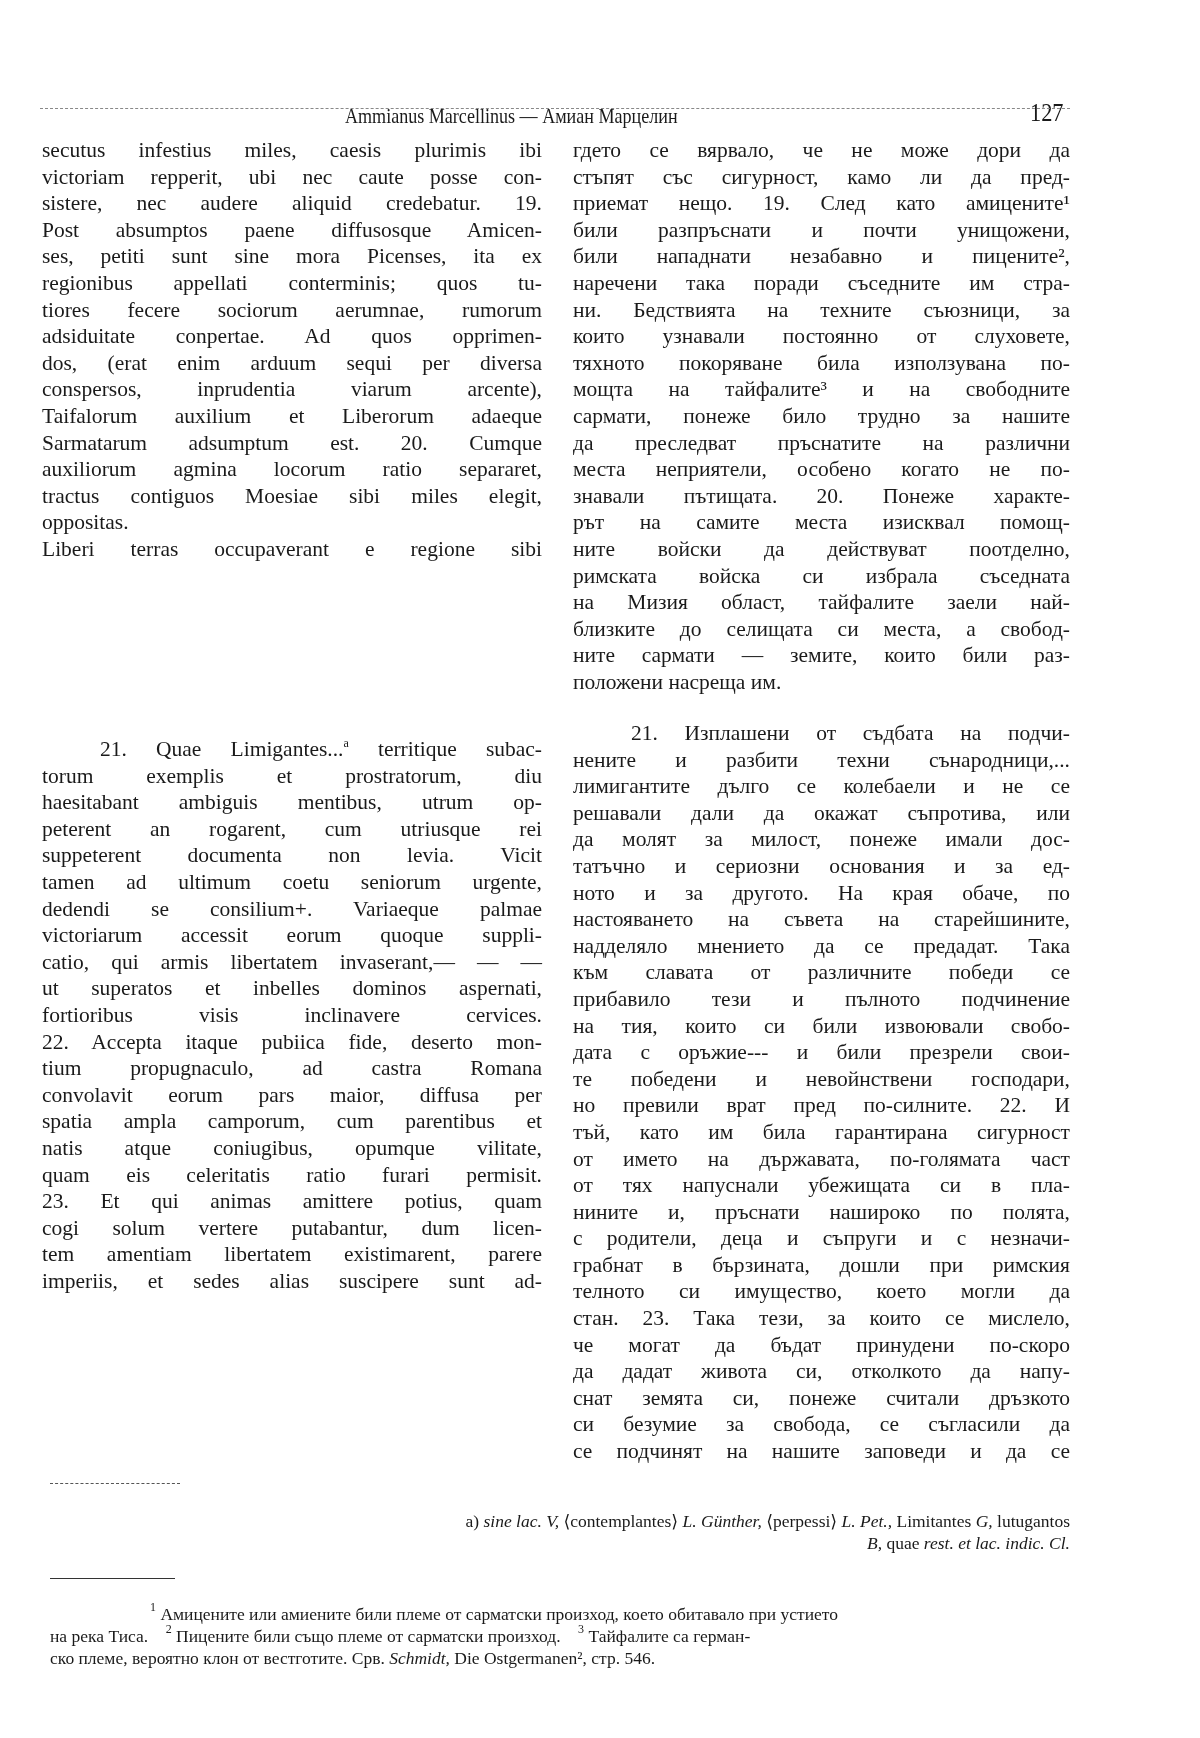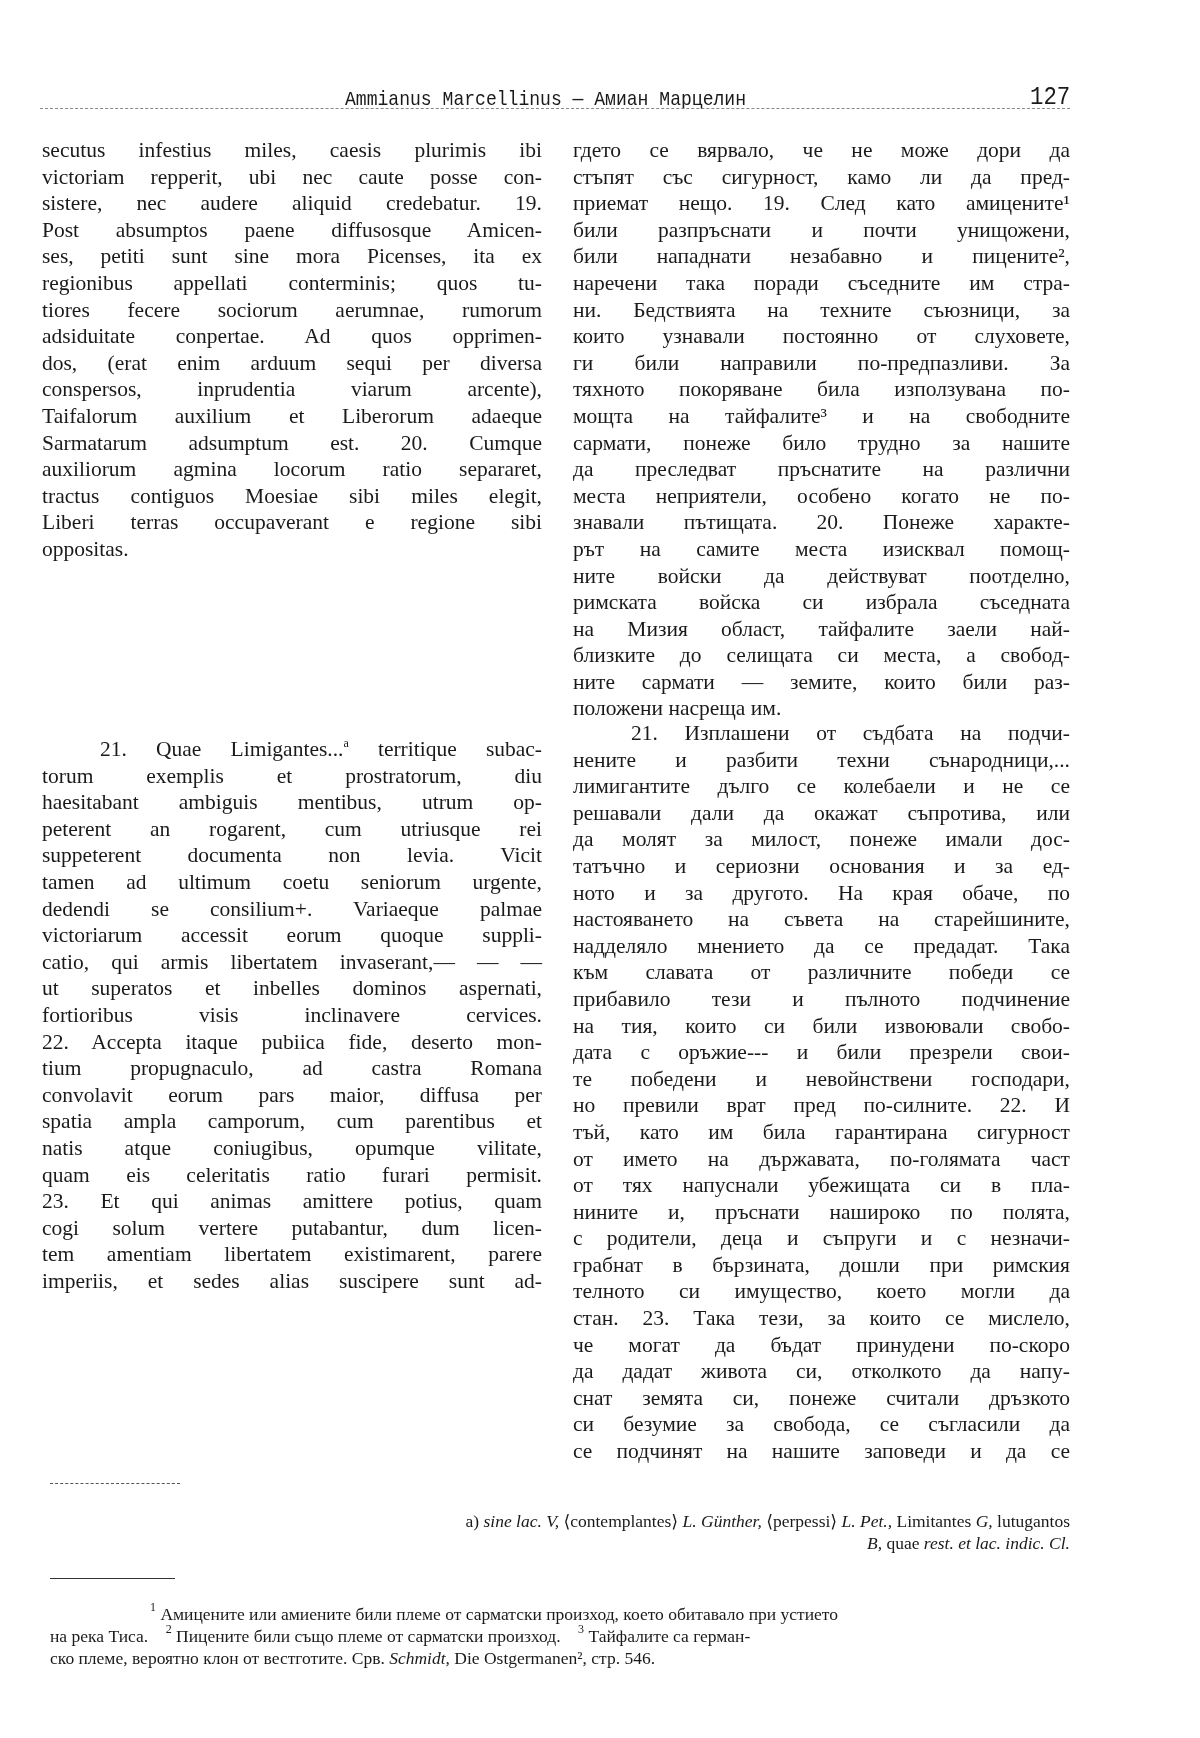--- a/index.html
+++ b/index.html
@@ -1,17 +1,17 @@
 <!DOCTYPE html>
 <html><head>
 <meta charset="utf-8">
 <style>
   html, body { margin: 0; padding: 0; background: #ffffff; }
   body { width: 1200px; height: 1738px; position: relative; overflow: hidden; color: #1a1a1a; font-family: "Liberation Serif", "DejaVu Serif", serif; }
-  .header { position: absolute; top: 88px; left: 0; width: 1052px; height: 40px; font-family: Liberation Mono, monospace; }
+  .header { position: absolute; top: 104px; left: 0; width: 1052px; height: 40px; }
   .running-title { position: absolute; left: 345px; top: 0; font-size: 21px; transform: scaleX(0.86); transform-origin: left top; white-space: nowrap; }
   .page-number { position: absolute; left: 1030px; top: -6px; font-size: 26px; transform: scaleX(0.86); transform-origin: left top; }
   .header-rule { position: absolute; left: 40px; top: 108px; width: 1030px; height: 0; border-top: 1px dashed #888; }
   .col { position: absolute; font-size: 21.5px; line-height: 26.6px; text-align: justify; }
   .col .line { display: block; text-align: justify; text-align-last: justify; white-space: nowrap; }
   .col .line.last { text-align-last: left; }
   .left1 { left: 42px; top: 137px; width: 500px; }
   .left2 { left: 42px; top: 736px; width: 500px; }
   .right1 { left: 573px; top: 137px; width: 497px; }
   .right2 { left: 573px; top: 720px; width: 497px; }
@@ -44,22 +44,22 @@
     <span class="line">ses, petiti sunt sine mora Picenses, ita ex</span>
     <span class="line">regionibus appellati conterminis; quos tu-</span>
     <span class="line">tiores fecere sociorum aerumnae, rumorum</span>
     <span class="line">adsiduitate conpertae. Ad quos opprimen-</span>
     <span class="line">dos, (erat enim arduum sequi per diversa</span>
     <span class="line">conspersos, inprudentia viarum arcente),</span>
     <span class="line">Taifalorum auxilium et Liberorum adaeque</span>
     <span class="line">Sarmatarum adsumptum est. 20. Cumque</span>
     <span class="line">auxiliorum agmina locorum ratio separaret,</span>
     <span class="line">tractus contiguos Moesiae sibi miles elegit,</span>
+    <span class="line last">oppositas.</span>
     <span class="line">Liberi terras occupaverant e regione sibi</span>
-    <span class="line last">oppositas.</span>
   </div>
 <div class="col left2" id="lat2">
   <span class="line indent"><span>21. Quae Limigantes...</span><sup>a</sup><span> territique subac-</span></span>
 <span class="line">torum exemplis et prostratorum, diu</span>
     <span class="line">haesitabant ambiguis mentibus, utrum op-</span>
     <span class="line">peterent an rogarent, cum utriusque rei</span>
     <span class="line">suppeterent documenta non levia. Vicit</span>
     <span class="line">tamen ad ultimum coetu seniorum urgente,</span>
     <span class="line">dedendi se consilium+. Variaeque palmae</span>
     <span class="line">victoriarum accessit eorum quoque suppli-</span>
@@ -80,21 +80,20 @@
 
 <div class="col right1" id="bg1">
     <span class="line">гдето се вярвало, че не може дори да</span>
     <span class="line">стъпят със сигурност, камо ли да пред-</span>
     <span class="line">приемат нещо. 19. След като амицените¹</span>
     <span class="line">били разпръснати и почти унищожени,</span>
     <span class="line">били нападнати незабавно и пиценитe²,</span>
     <span class="line">наречени така поради съседните им стра-</span>
     <span class="line">ни. Бедствията на техните съюзници, за</span>
     <span class="line">които узнавали постоянно от слуховете,</span>
-    <span class="line">ги били направили по-предпазливи. За</span>
     <span class="line">тяхното покоряване била използувана по-</span>
     <span class="line">мощта на тайфалите³ и на свободните</span>
     <span class="line">сармати, понеже било трудно за нашите</span>
     <span class="line">да преследват пръснатите на различни</span>
     <span class="line">места неприятели, особено когато не по-</span>
     <span class="line">знавали пътищата. 20. Понеже характе-</span>
     <span class="line">рът на самите места изисквал помощ-</span>
     <span class="line">ните войски да действуват поотделно,</span>
     <span class="line">римската войска си избрала съседната</span>
     <span class="line">на Мизия област, тайфалите заели най-</span>

